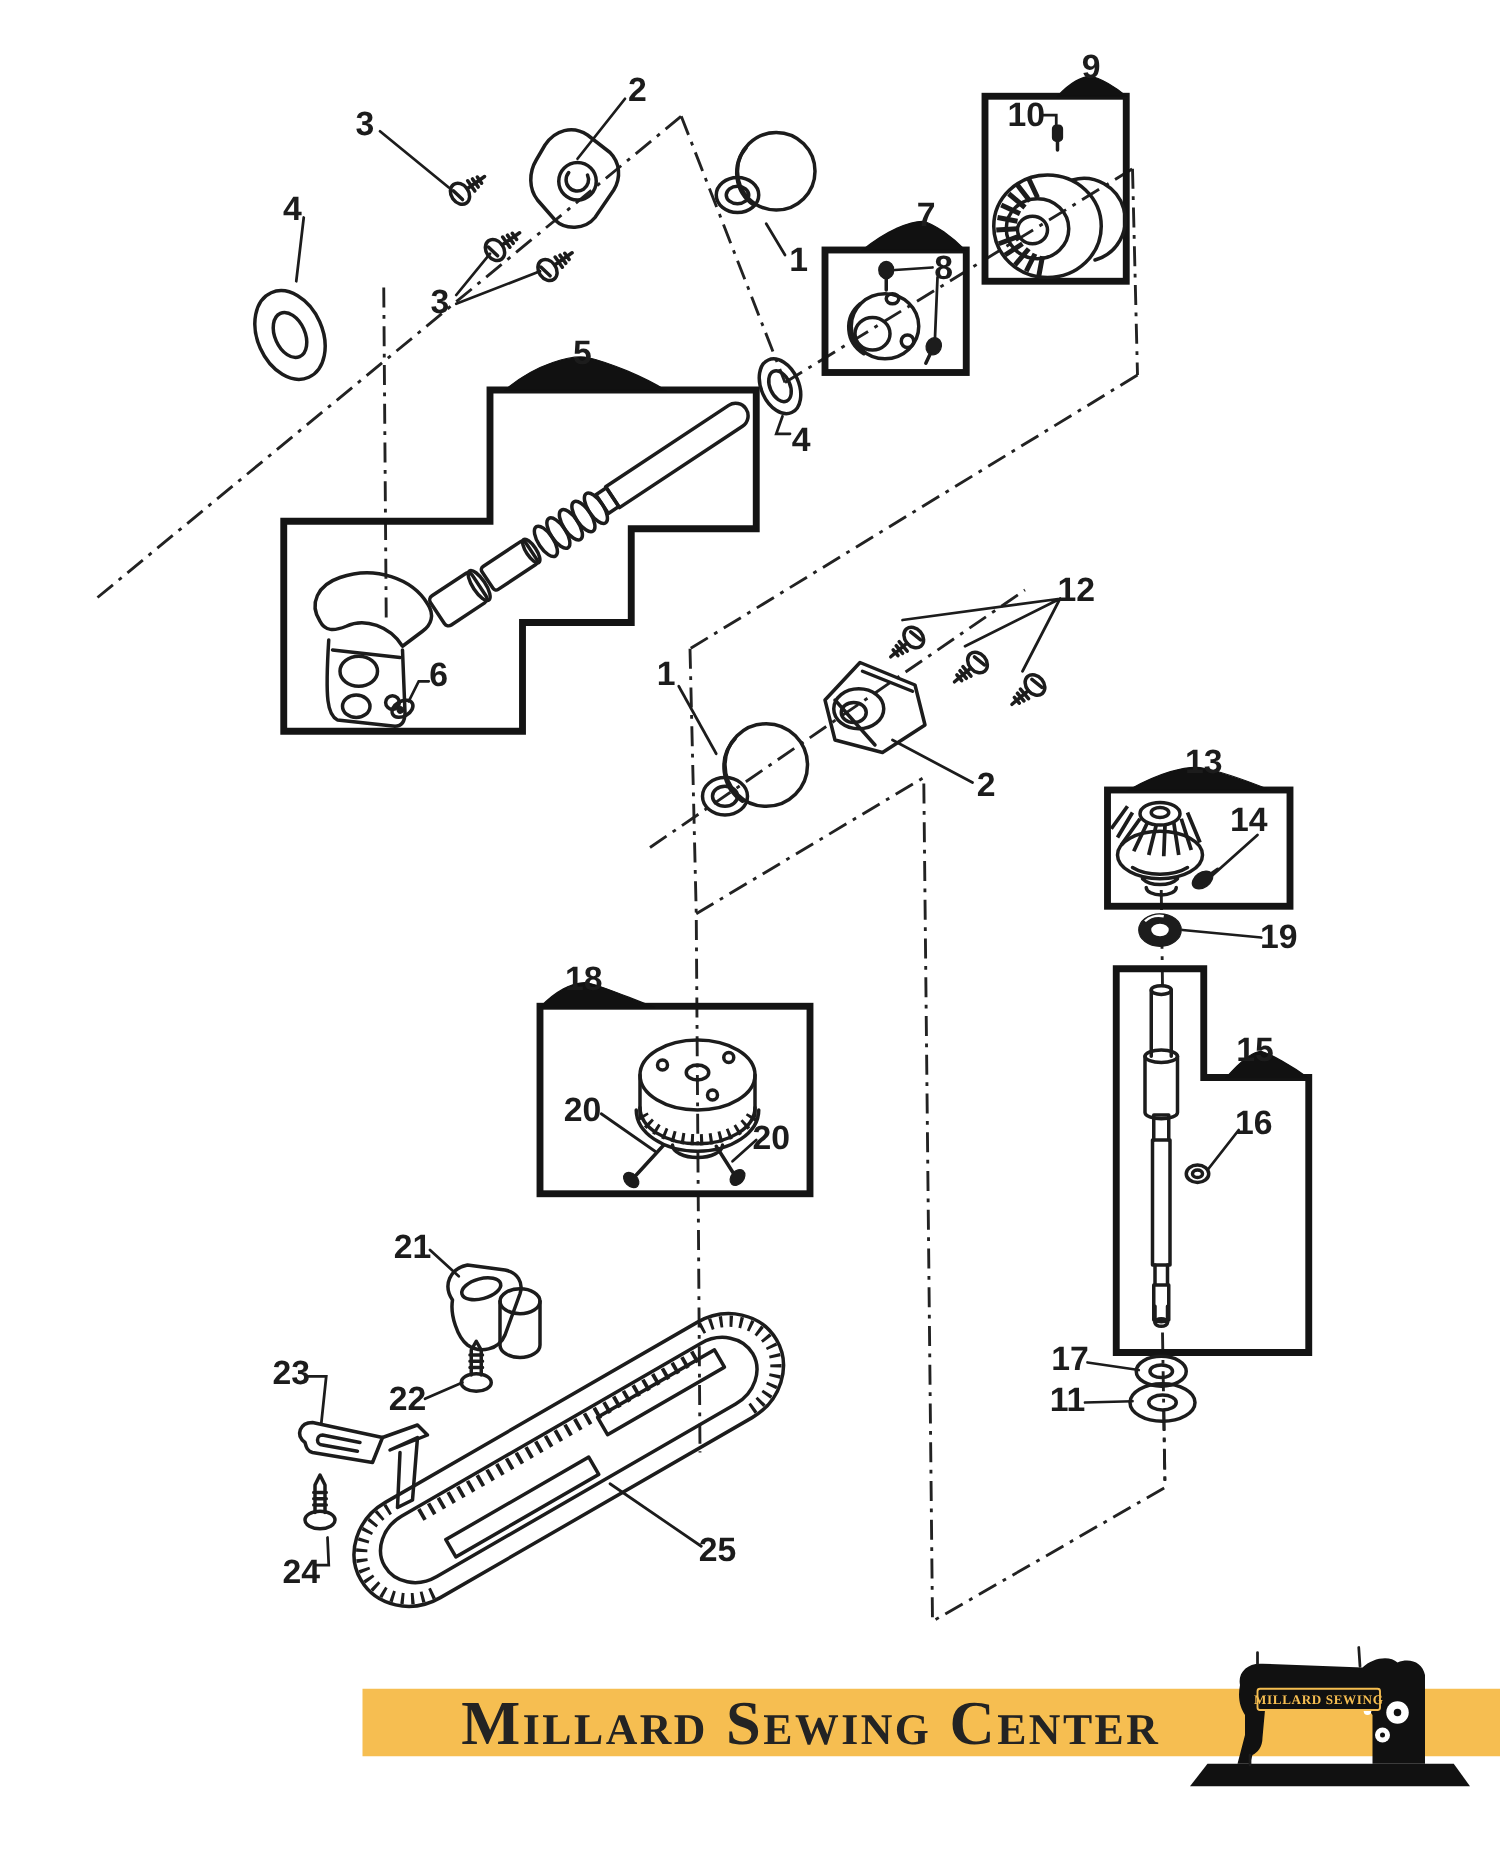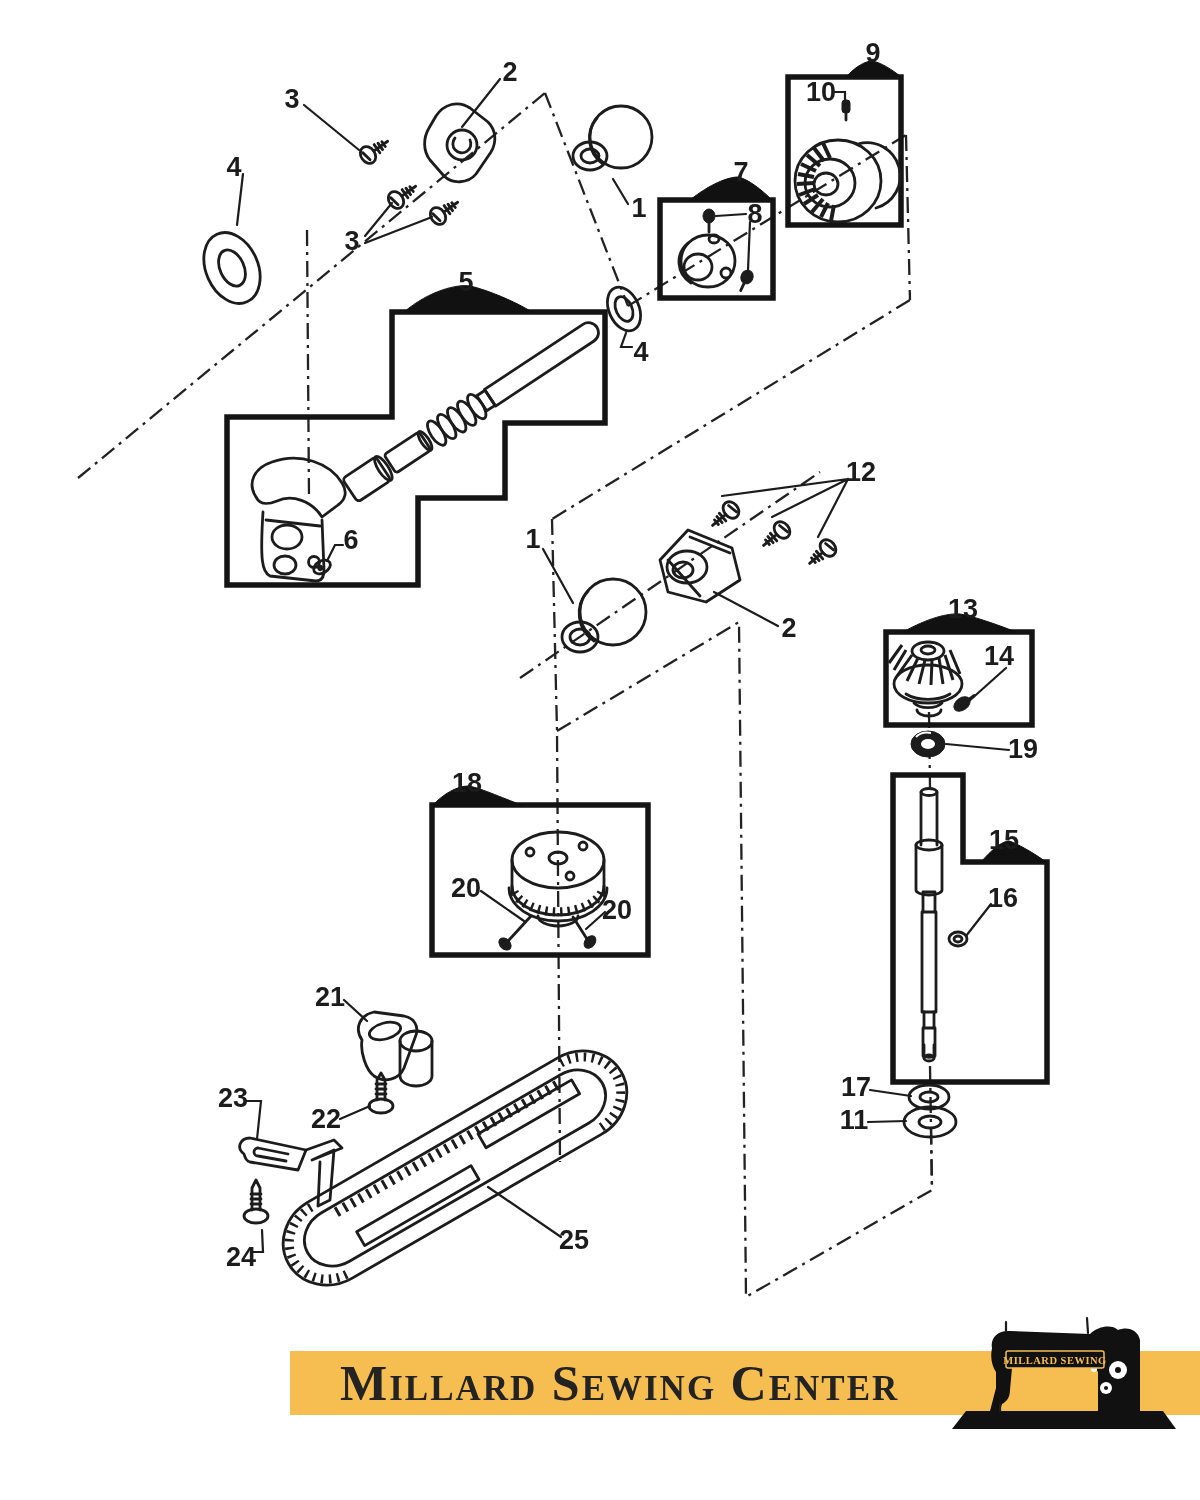--- a/index.html
+++ b/index.html
@@ -1,19 +1,19 @@
 <!DOCTYPE html>
 <html><head>
 <meta charset="utf-8">
 <style>
   html,body{margin:0;padding:0;background:#ffffff;}
   .page{position:relative;width:1200px;height:1500px;background:#ffffff;overflow:hidden;
         font-family:"Liberation Sans",sans-serif;}
-  .banner{position:absolute;left:290px;top:1351px;width:910px;height:64px;
-          display:flex;align-items:center;box-sizing:border-box;padding-left:50px;}
+  .banner{position:absolute;left:290px;top:1351px;width:910px;height:54px;
+          display:flex;align-items:center;box-sizing:border-box;padding-left:79px;}
   .banner-text{font-family:"Liberation Serif",serif;font-variant:small-caps;
                font-weight:700;font-size:50px;letter-spacing:2px;line-height:1;}
   svg.diagram{position:absolute;left:0;top:0;}
   .callout{font:700 27px "Liberation Sans",sans-serif;fill:#1c1c1c;
            text-anchor:middle;dominant-baseline:central;}
   .ln{stroke:#1c1c1c;stroke-width:2.8;fill:none;stroke-linecap:round;stroke-linejoin:round;}
   .thin{stroke:#1c1c1c;stroke-width:2.2;fill:none;stroke-linecap:round;}
   .box{stroke:#141414;stroke-width:5.5;fill:none;stroke-linejoin:miter;}
   .roof{fill:#111;stroke:#111;}
   .axis{stroke:#222;stroke-width:2.3;fill:none;stroke-dasharray:16 6 3 6;}

